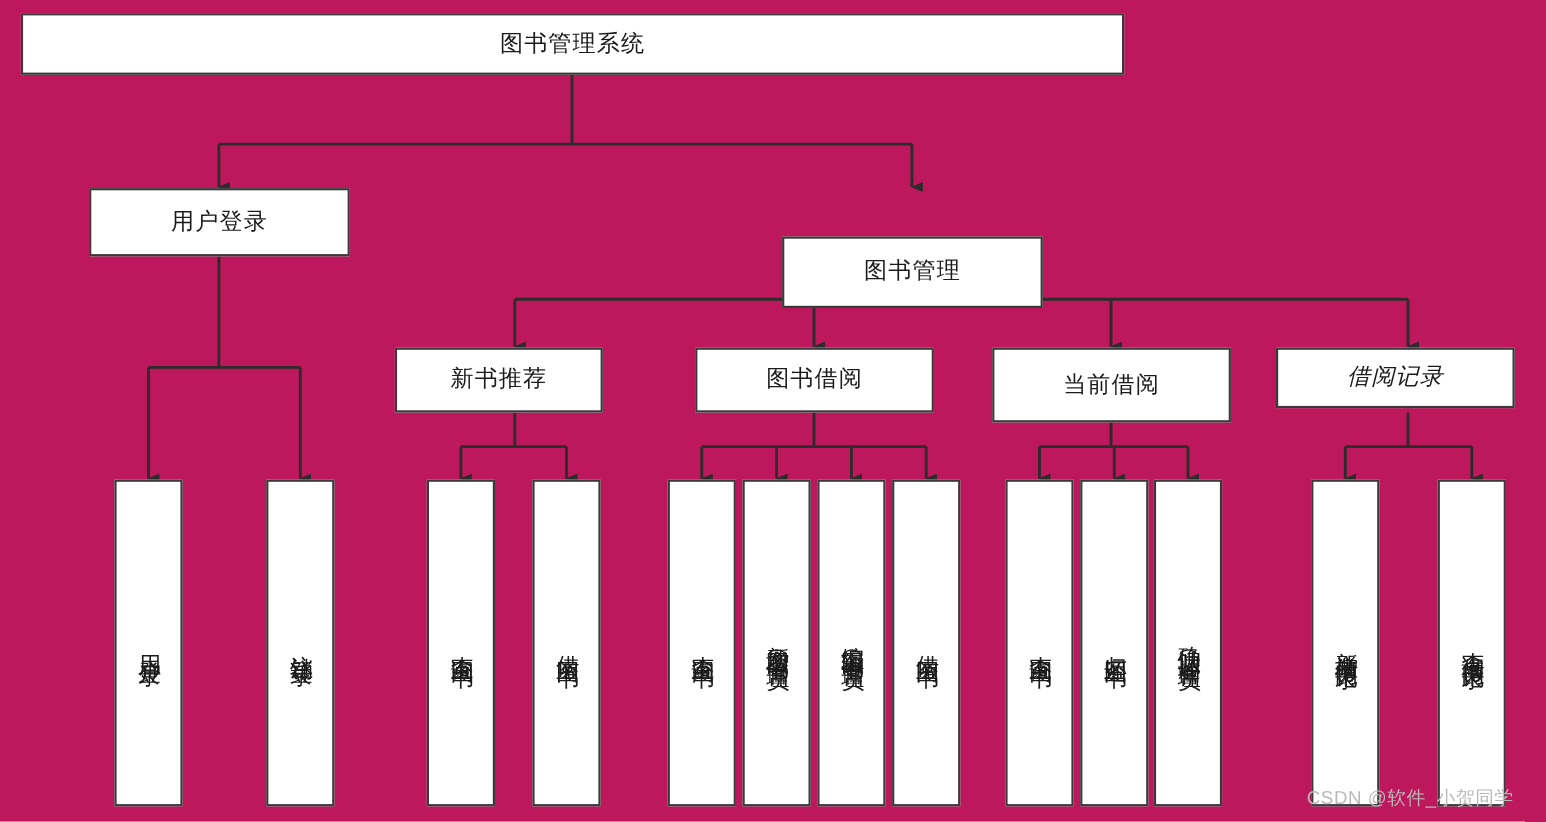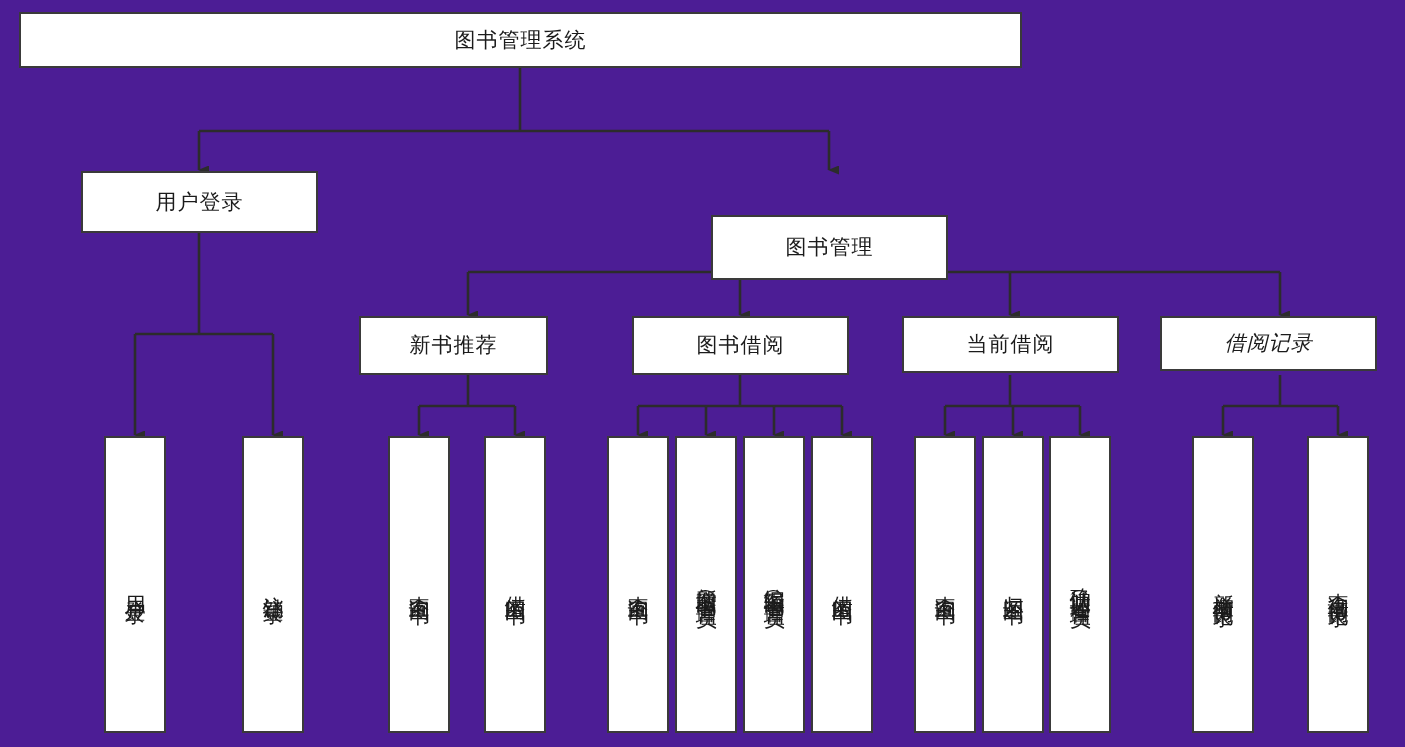--- a/index.html
+++ b/index.html
@@ -7,21 +7,21 @@
     padding: 0;
     background: #ffffff;
   }
   body {
     font-family: "Liberation Sans", "DejaVu Sans", sans-serif;
   }
   #diagram-root {
     position: relative;
     width: 1405px;
     height: 747px;
-    background: #4c1d95;
+    background: #be185d;
     overflow: hidden;
   }
   svg#edges {
     position: absolute;
     left: 0;
     top: 0;
     width: 1405px;
     height: 747px;
     pointer-events: none;
   }
@@ -119,21 +119,21 @@
       </div>
       <div class="node horiz" style="left: 711px; top: 169px; width: 237px; height: 65px; margin-top: 46px;">
         <span class="label">图书管理</span>
       </div>
       <div class="node horiz" style="left: 359px; top: 316px; width: 189px; height: 59px;">
         <span class="label">新书推荐</span>
       </div>
       <div class="node horiz" style="left: 632px; top: 316px; width: 217px; height: 59px; text-align: right;">
         <span class="label">图书借阅</span>
       </div>
-      <div class="node horiz" style="left: 902px; top: 316px; width: 217px; height: 57px; text-align: right;">
+      <div class="node horiz" style="left: 902px; top: 316px; width: 217px; height: 68px; text-align: right;">
         <span class="label">当前借阅</span>
       </div>
       <div class="node horiz" style="left: 1160px; top: 316px; width: 217px; height: 55px; font-style: italic;">
         <span class="label">借阅记录</span>
       </div>
       <div class="node vert" style="left: 104px; top: 436px; width: 62px; height: 297px;">
         <span class="label">用户登录</span>
       </div>
       <div class="node vert" style="left: 242px; top: 436px; width: 62px; height: 297px;">
         <span class="label">注销登录</span>
@@ -166,13 +166,14 @@
         <span class="label">确认归还（管理员）</span>
       </div>
       <div class="node vert" style="left: 1192px; top: 436px; width: 62px; height: 297px;">
         <span class="label">新增借阅记录</span>
       </div>
       <div class="node vert" style="left: 1307px; top: 436px; width: 62px; height: 297px;">
         <span class="label">查询借阅记录</span>
       </div>
     </div>
 
+  <div id="watermark">CSDN @软件_小贺同学</div>
 </div>
 
 </body></html>

